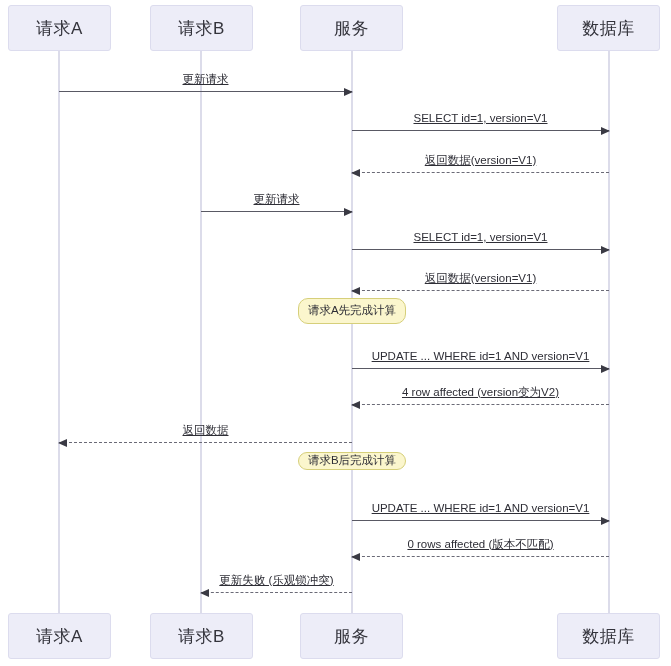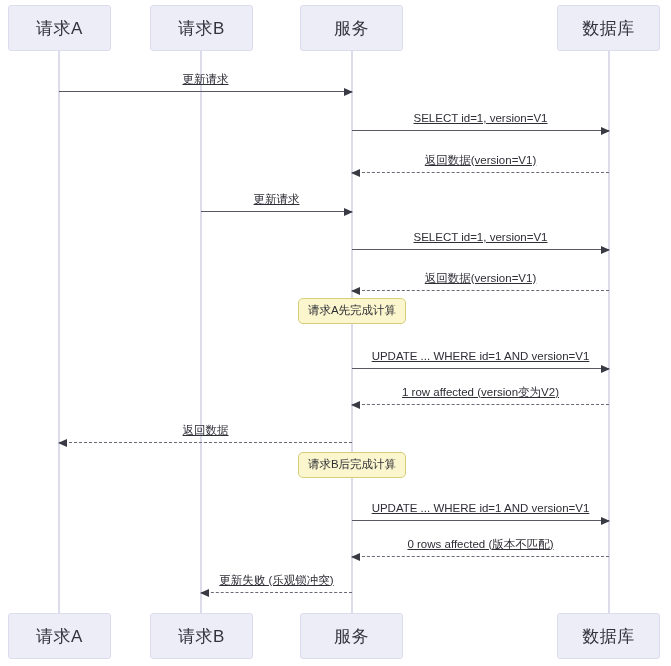--- a/index.html
+++ b/index.html
@@ -91,21 +91,21 @@
     left: -1px;
     border-right: 9px solid #3a3a44;
   }
 
   
   .note {
     position: absolute;
     box-sizing: border-box;
     background: #fbf6cd;
     border: 1px solid #d6cf7a;
-    border-radius: 5px;
+    border-radius: 10px;
     display: flex;
     align-items: center;
     justify-content: center;
     z-index: 5;
   }
   .note-label {
     font-size: 11.5px;
     color: #2e2e36;
     white-space: nowrap;
     line-height: 1;
@@ -183,21 +183,21 @@
     <div class="msg" style="left: 352px; top: 368px; width: 257px;">
       <div class="msg-line" style="width: 257px;">
         <div class="arrowhead right"></div>
       </div>
       <div class="msg-label center">UPDATE ... WHERE id=1 AND version=V1</div>
     </div>
     <div class="msg" style="left: 352px; top: 404px; width: 257px;">
       <div class="msg-line dashed" style="width: 257px;">
         <div class="arrowhead left"></div>
       </div>
-      <div class="msg-label center">1 row affected (version变为V2)</div>
+      <div class="msg-label center">4 row affected (version变为V2)</div>
     </div>
     <div class="msg" style="left: 59px; top: 442px; width: 293px;">
       <div class="msg-line dashed" style="width: 293px;">
         <div class="arrowhead left"></div>
       </div>
       <div class="msg-label center">返回数据</div>
     </div>
     <div class="msg" style="left: 352px; top: 520px; width: 257px;">
       <div class="msg-line" style="width: 257px;">
         <div class="arrowhead right"></div>
@@ -212,16 +212,16 @@
     </div>
     <div class="msg" style="left: 201px; top: 592px; width: 151px;">
       <div class="msg-line dashed" style="width: 151px;">
         <div class="arrowhead left"></div>
       </div>
       <div class="msg-label center">更新失败 (乐观锁冲突)</div>
     </div>
     <div class="note" style="left: 298px; top: 298px; width: 108px; height: 26px;">
       <span class="note-label">请求A先完成计算</span>
     </div>
-    <div class="note" style="left: 298px; top: 452px; width: 108px; height: 26px;">
+    <div class="note" style="left: 298px; top: 452px; width: 108px; height: 18px;">
       <span class="note-label">请求B后完成计算</span>
     </div>
   </div>
 
 </body></html>

